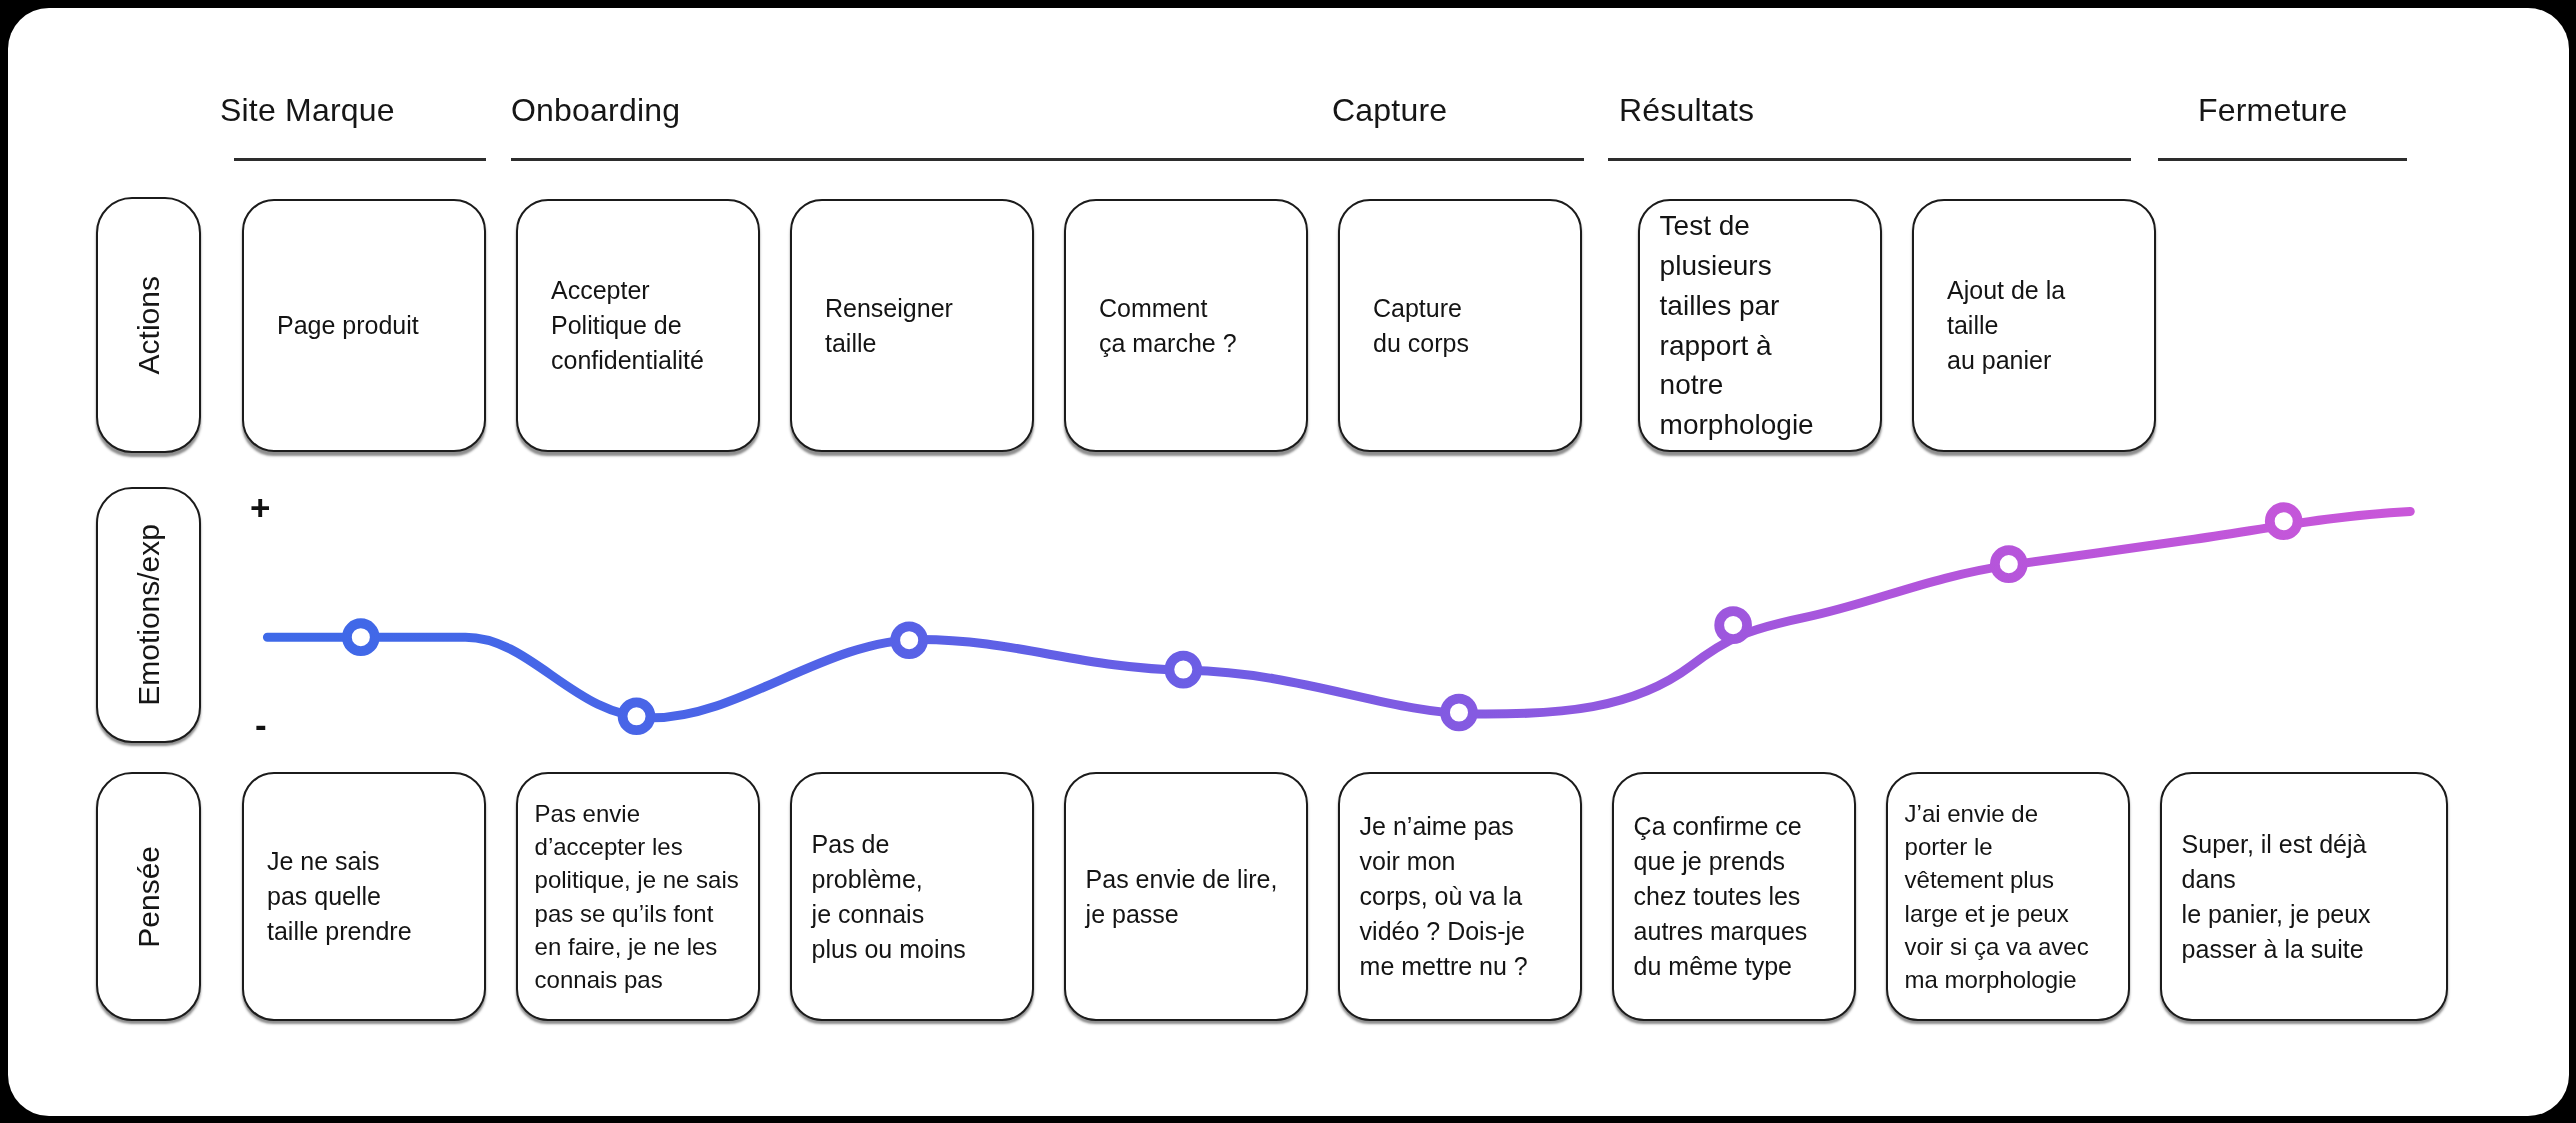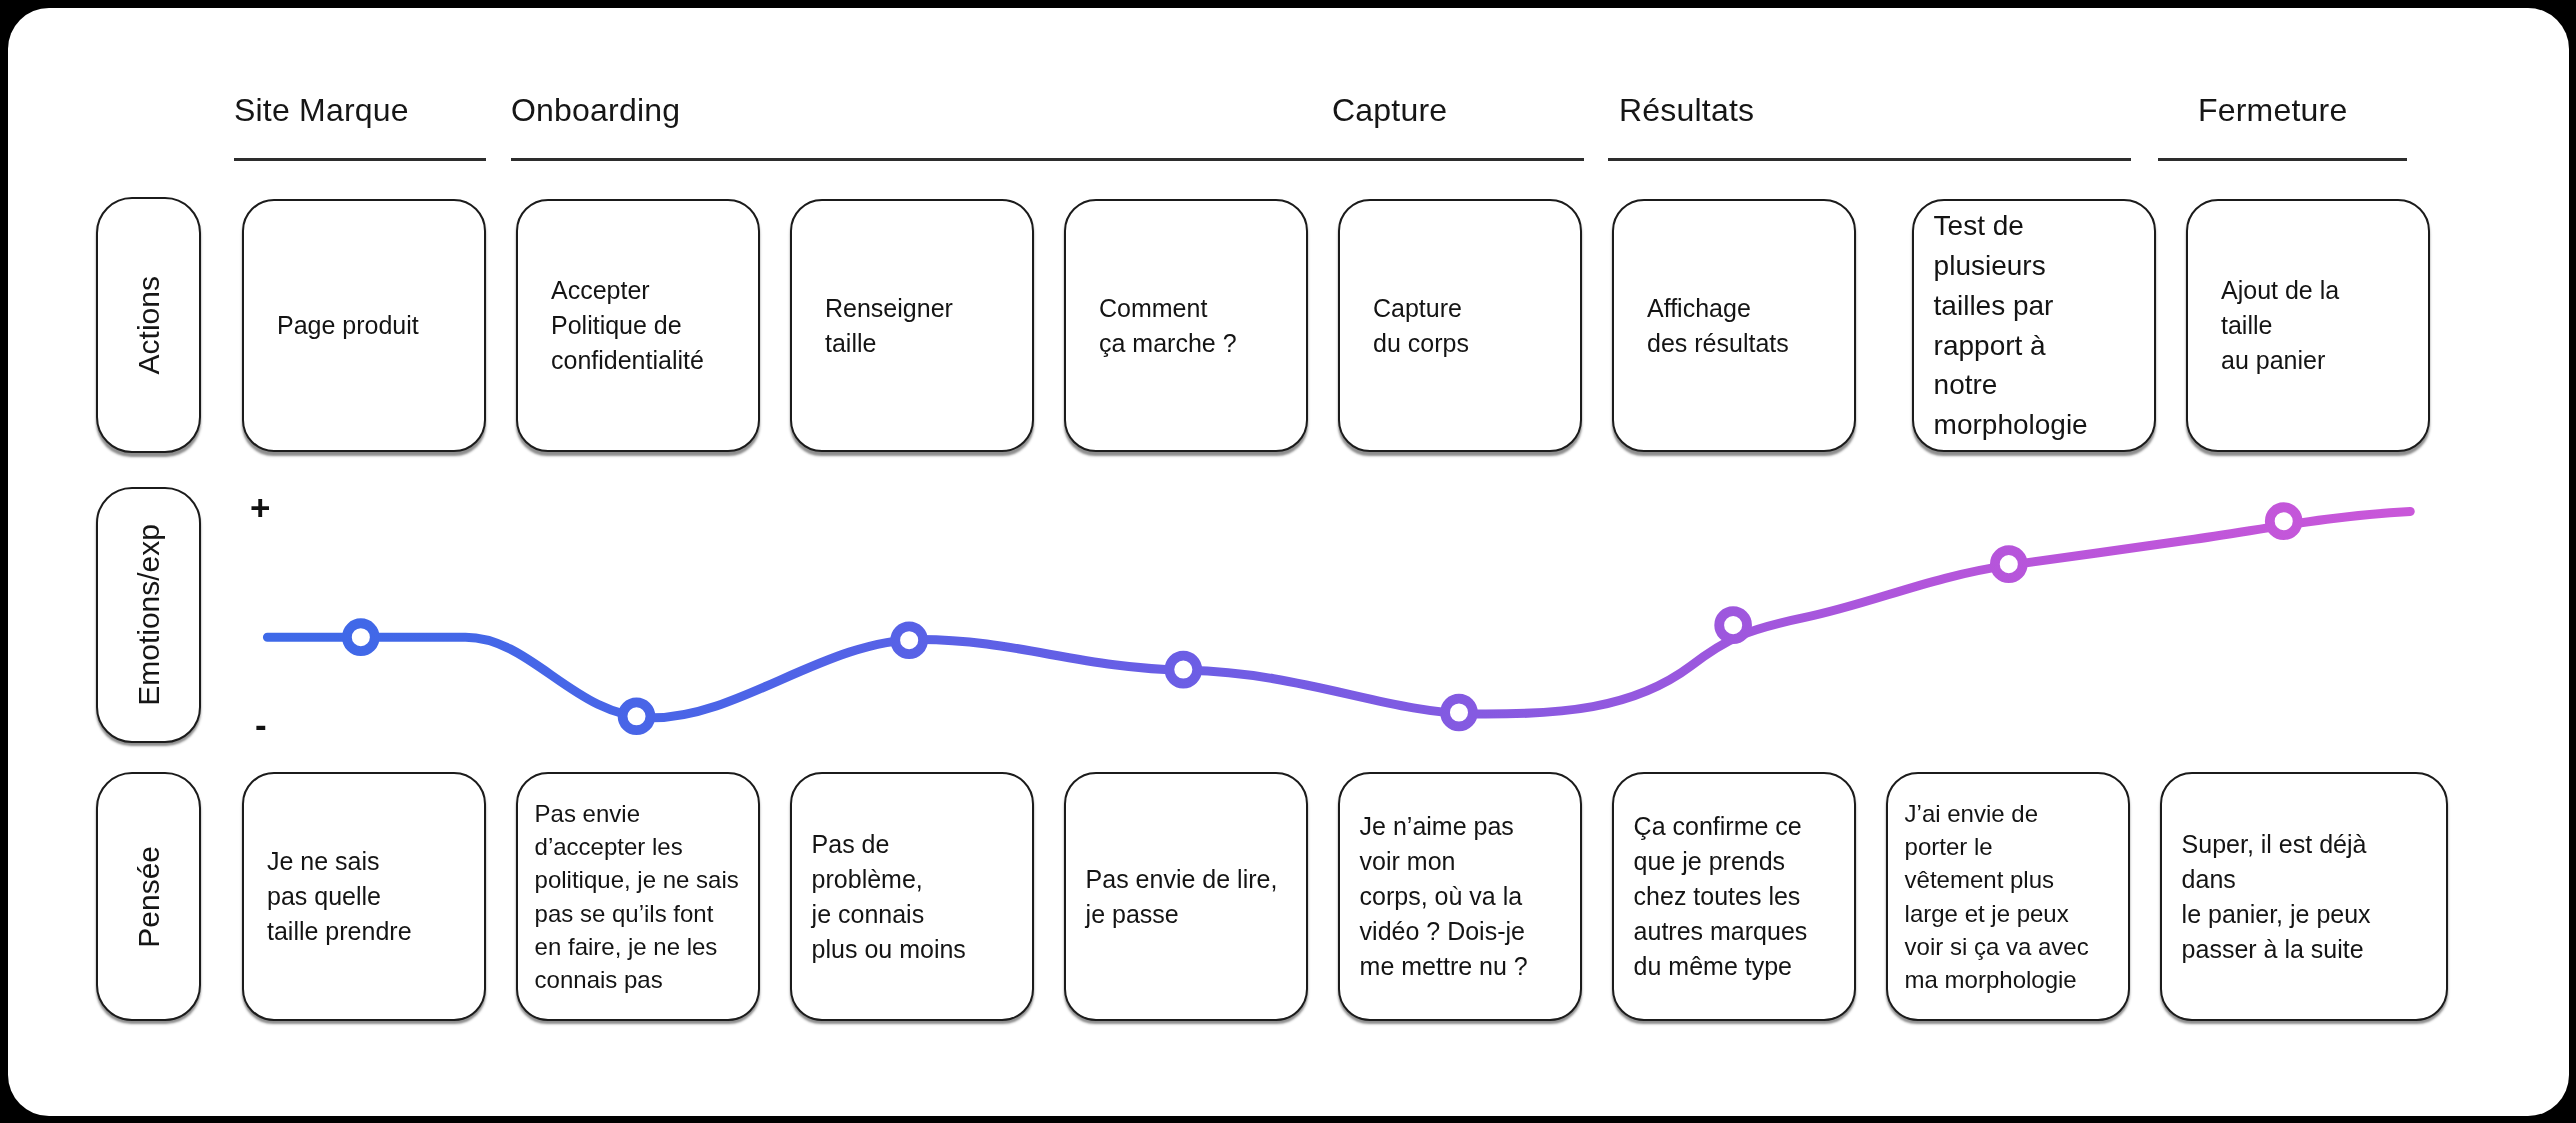--- a/index.html
+++ b/index.html
@@ -77,21 +77,21 @@
     font-size:35px; line-height:1;
   }
   .sign.plus  { left:250px; top:490px; }
   .sign.minus { left:255px; top:707px; }
 </style>
 </head>
 <body>
 
 <div class="surface"></div>
 
-<div class="phase-label" style="left:234px;">Site Marque</div>
+<div class="phase-label" style="left:220px;">Site Marque</div>
 <div class="phase-label" style="left:511px;">Onboarding</div>
 <div class="phase-label" style="left:1332px;">Capture</div>
 <div class="phase-label" style="left:1619px;">Résultats</div>
 <div class="phase-label" style="left:2198px;text-align:center;">Fermeture</div>
 
 <div class="phase-underline" style="left:234px;width:252px;"></div>
 <div class="phase-underline" style="left:511px;width:1073px;"></div>
 <div class="phase-underline" style="left:1608px;width:523px;"></div>
 <div class="phase-underline" style="left:2158px;width:249px;"></div>
 
@@ -109,22 +109,20 @@
   <div class="card">Page produit</div>
   <div class="card">Accepter
 Politique de
 confidentialité</div>
   <div class="card">Renseigner
 taille</div>
   <div class="card">Comment
 ça marche ?</div>
   <div class="card">Capture
 du corps</div>
-  <div class="card">Affichage
-des résultats</div>
   <div class="card small">Test de plusieurs
 tailles par rapport à
 notre morphologie</div>
   <div class="card">Ajout de la taille
 au panier</div>
 </div>
 
 <div class="sign plus">+</div>
 <div class="sign minus">-</div>
 

